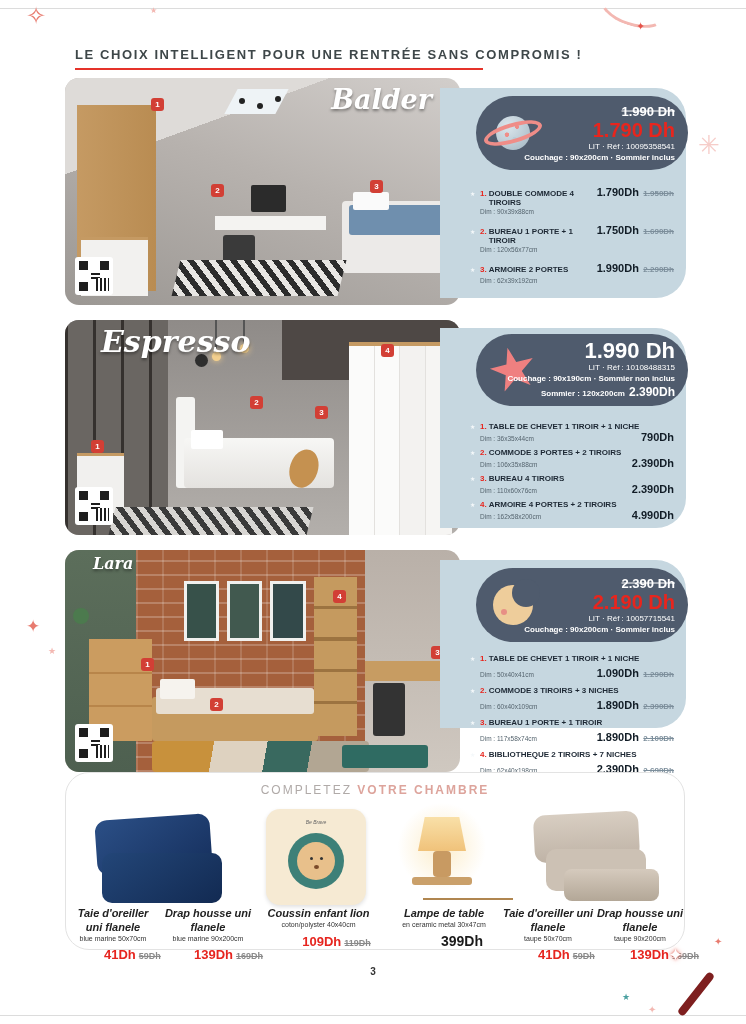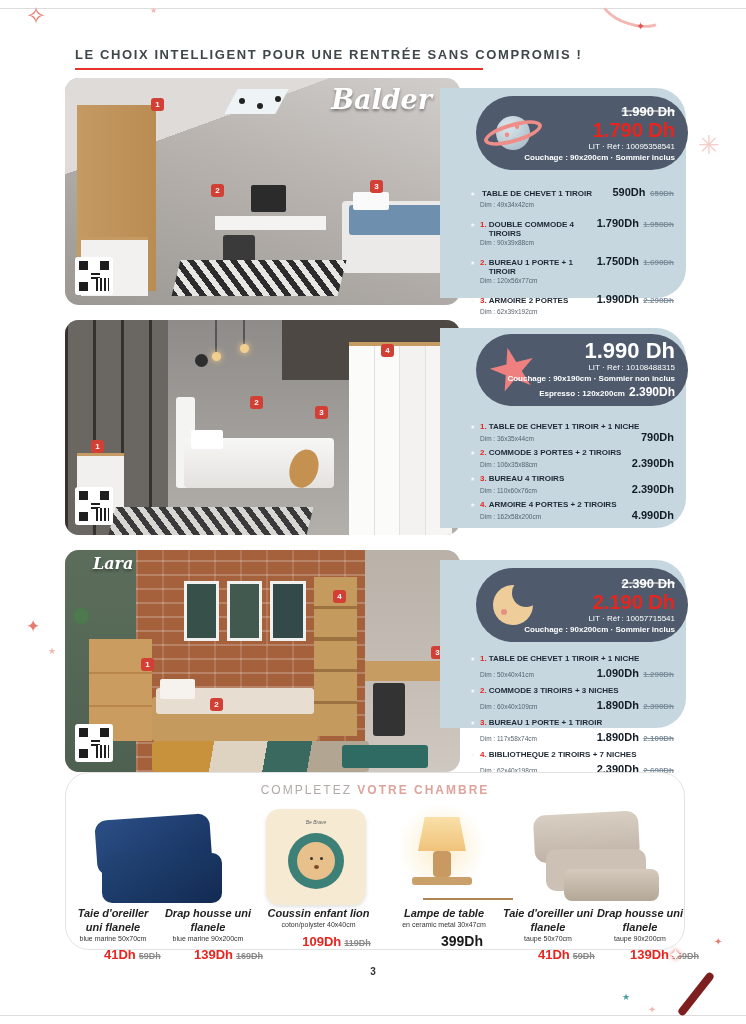--- a/index.html
+++ b/index.html
@@ -132,29 +132,20 @@
       <div class="old-big">1.990 Dh</div>
       <div class="red-big">1.790 Dh</div>
       <div class="pref">LIT · Réf : 10095358541</div>
       <div class="pcouch">Couchage : 90x200cm · Sommier inclus</div>
     </div>
   </div>
   <div class="items card0">
     <div class="item">
       <div class="irow">
           <span class="istar">★</span>
-          <span class="inum"></span>
-          <span class="iname">TABLE DE CHEVET 1 TIROIR</span>
-          <span class="ipr"><span class="iprice">590Dh</span> <span class="iold">650Dh</span></span>
-        </div>
-      <div class="idim">Dim : 49x34x42cm</div>
-    </div>
-    <div class="item">
-      <div class="irow">
-          <span class="istar">★</span>
           <span class="inum">1.</span>
           <span class="iname">DOUBLE COMMODE 4 TIROIRS</span>
           <span class="ipr"><span class="iprice">1.790Dh</span> <span class="iold">1.950Dh</span></span>
         </div>
       <div class="idim">Dim : 90x39x88cm</div>
     </div>
     <div class="item">
       <div class="irow">
           <span class="istar">★</span>
           <span class="inum">2.</span>
@@ -183,39 +174,40 @@
   <div style="position:absolute;left:37.2%;top:15%;width:9px;height:9px;border-radius:50%;background:#f2cf8e;box-shadow:0 0 6px #f2cf8e;"></div>
   <div style="position:absolute;left:45%;top:0;width:2px;height:26px;background:#555;"></div>
   <div style="position:absolute;left:44.3%;top:11%;width:9px;height:9px;border-radius:50%;background:#f2cf8e;box-shadow:0 0 6px #f2cf8e;"></div>
   <div style="position:absolute;left:28%;top:36%;width:5%;height:42%;background:#f4f4f2;border-radius:3px;"></div>
   <div style="position:absolute;left:30%;top:55%;width:38%;height:23%;background:linear-gradient(#f7f7f5,#e4e2df);border-radius:4px;"></div>
   <div style="position:absolute;left:32%;top:51%;width:8%;height:9%;background:#ffffff;border-radius:2px;"></div>
   <div style="position:absolute;left:57%;top:60%;width:7%;height:18%;background:#c59150;border-radius:50%;transform:rotate(18deg);"></div>
   <div style="position:absolute;left:3%;top:62%;width:12%;height:28%;background:#f1f0ee;border-top:3px solid #c59a63;"></div>
   <div style="position:absolute;left:72%;top:10%;width:26%;height:90%;background:linear-gradient(90deg,#fbfbfa 0 24%,#e3e1de 24% 25%,#fbfbfa 25% 49%,#e3e1de 49% 50%,#f3f2f0 50% 74%,#e3e1de 74% 75%,#f6f5f3 75%);border-top:4px solid #c59a63;"></div>
   <div style="position:absolute;left:12%;top:87%;width:50%;height:13%;background:repeating-linear-gradient(45deg,#3a3a3a 0 5px,#d8d6d3 5px 10px);transform:skewX(-14deg);"></div>
+  <span class="script-title" style="left:36px;top:4px;font-size:30px;">Espresso</span>
   <span class="badge" style="left:26px;top:120px;">1</span>
   <span class="badge" style="left:185px;top:76px;">2</span>
   <span class="badge" style="left:250px;top:86px;">3</span>
   <span class="badge" style="left:316px;top:24px;">4</span>
   <div class="qr">
       <i></i>
     </div>
 </div>
 
 <div class="panel" style="top:328px;height:200px;">
   <div class="pill" style="top:6px;height:72px;">
     <div class="icon-wrap">
         <div class="starfish"></div>
       </div>
     <div class="ptext">
       <div class="white-big">1.990 Dh</div>
       <div class="pref">LIT · Réf : 10108488315</div>
       <div class="pcouch">Couchage : 90x190cm · Sommier non inclus</div>
-      <div class="pcouch2"><span>Espresso : 120x200cm</span><b>2.390Dh</b></div>
+      <div class="pcouch2"><span>Sommier : 120x200cm</span><b>2.390Dh</b></div>
     </div>
   </div>
   <div class="items card1">
     <div class="item">
       <div class="irow">
           <span class="istar">★</span>
           <span class="inum">1.</span>
           <span class="iname">TABLE DE CHEVET 1 TIROIR + 1 NICHE</span>
         </div>
       <div class="dimrow">

